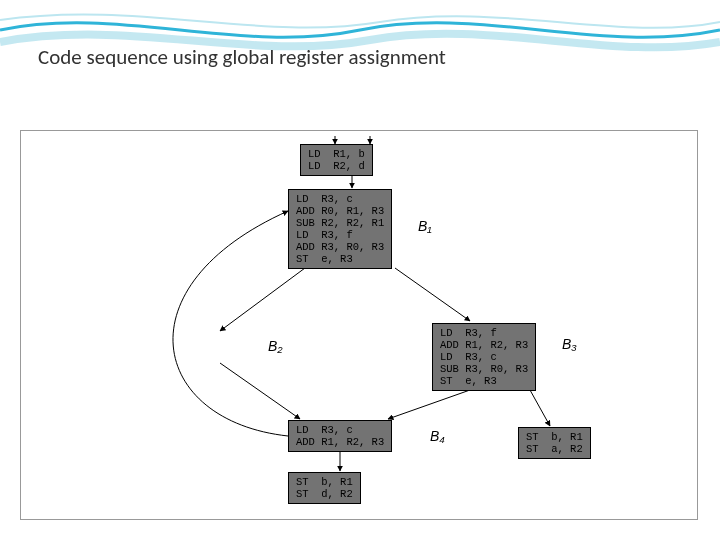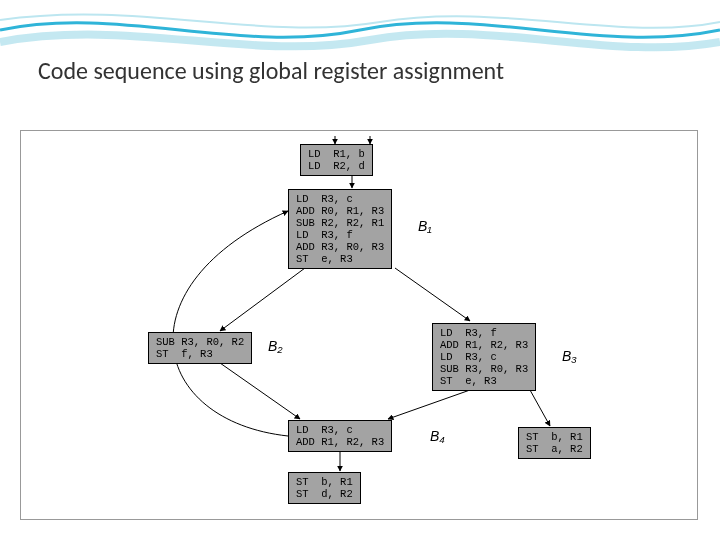--- a/index.html
+++ b/index.html
@@ -1,20 +1,20 @@
 <!DOCTYPE html>
 <html><head>
 <meta charset="utf-8">
 <style>
 body{margin:0;width:720px;height:540px;background:#fff;font-family:Calibri,Arial,sans-serif;position:relative;overflow:hidden}
 .wave{position:absolute;top:0;left:0;width:720px;height:70px;pointer-events:none}
-.title{position:absolute;left:38px;top:58px;font-size:24px;color:#333;line-height:1.1}
+.title{position:absolute;left:38px;top:46px;font-size:21px;color:#333;line-height:1.1}
 .frame{position:absolute;left:20px;top:130px;width:676px;height:388px;border:1px solid #999}
 .diagram{position:absolute;left:130px;top:136px;width:520px;height:400px}
-.blk{position:absolute;border:1px solid #000;background:#a3a3a3;font-family:"Courier New",monospace;font-size:10.5px;line-height:1.15;padding:3px 7px;white-space:pre}
+.blk{position:absolute;border:1px solid #000;background:#737373;font-family:"Courier New",monospace;font-size:10.5px;line-height:1.15;padding:3px 7px;white-space:pre}
 .lbl{position:absolute;font-family:Liberation Sans, sans-serif;font-style:italic;font-size:14px}
 svg.edges{position:absolute;left:0;top:0;width:520px;height:400px}
 </style>
 </head>
 <body>
 
 <svg class="wave" viewBox="0 0 720 70">
   <path d="M0,30 C120,5 240,55 360,30 C480,5 600,55 720,30" stroke="#2fb4d8" stroke-width="3" fill="none"></path>
   <path d="M0,42 C130,18 250,62 370,40 C490,18 610,62 720,42" stroke="#9dd9e8" stroke-width="8" fill="none" opacity="0.6"></path>
   <path d="M0,20 C140,0 260,42 380,22 C500,2 620,42 720,22" stroke="#bce6f0" stroke-width="2" fill="none"></path>
@@ -45,32 +45,30 @@
   </svg>
 
   <div class="blk" style="left:170px;top:8px">LD  R1, b
 LD  R2, d</div>
   <div class="blk" style="left:158px;top:53px">LD  R3, c
 ADD R0, R1, R3
 SUB R2, R2, R1
 LD  R3, f
 ADD R3, R0, R3
 ST  e, R3</div>
-  <div class="blk" style="left:18px;top:196px">SUB R3, R0, R2
-ST  f, R3</div>
   <div class="blk" style="left:302px;top:187px">LD  R3, f
 ADD R1, R2, R3
 LD  R3, c
 SUB R3, R0, R3
 ST  e, R3</div>
   <div class="blk" style="left:158px;top:284px">LD  R3, c
 ADD R1, R2, R3</div>
   <div class="blk" style="left:388px;top:291px">ST  b, R1
 ST  a, R2</div>
   <div class="blk" style="left:158px;top:336px">ST  b, R1
 ST  d, R2</div>
 
   <div class="lbl" style="left:288px;top:82px">B₁</div>
   <div class="lbl" style="left:138px;top:202px">B₂</div>
-  <div class="lbl" style="left:432px;top:212px">B₃</div>
+  <div class="lbl" style="left:432px;top:200px">B₃</div>
   <div class="lbl" style="left:300px;top:292px">B₄</div>
 
 </div>
 
 </body></html>

